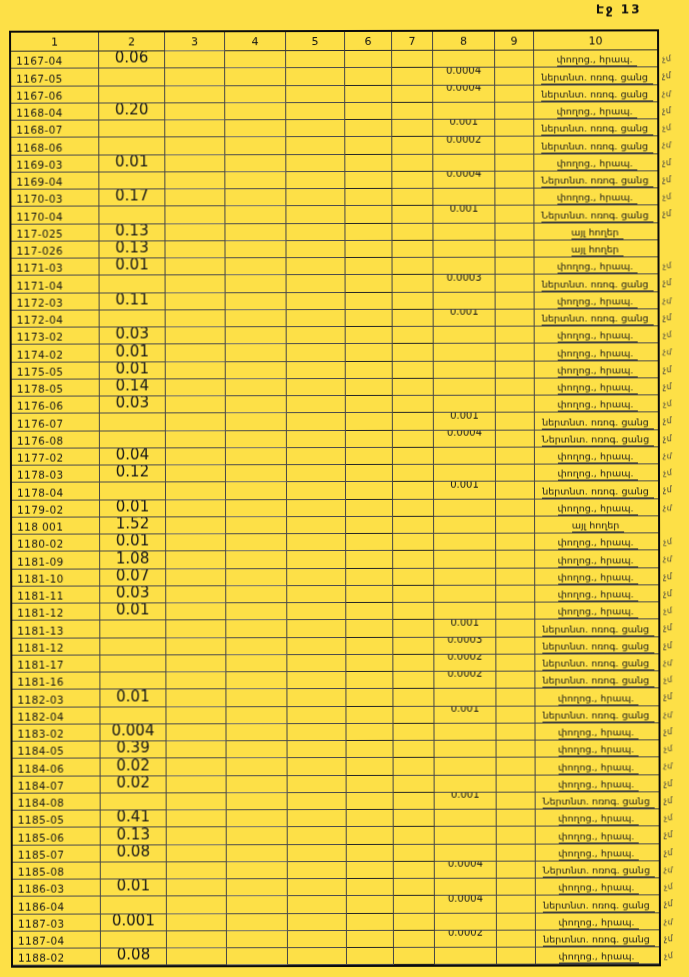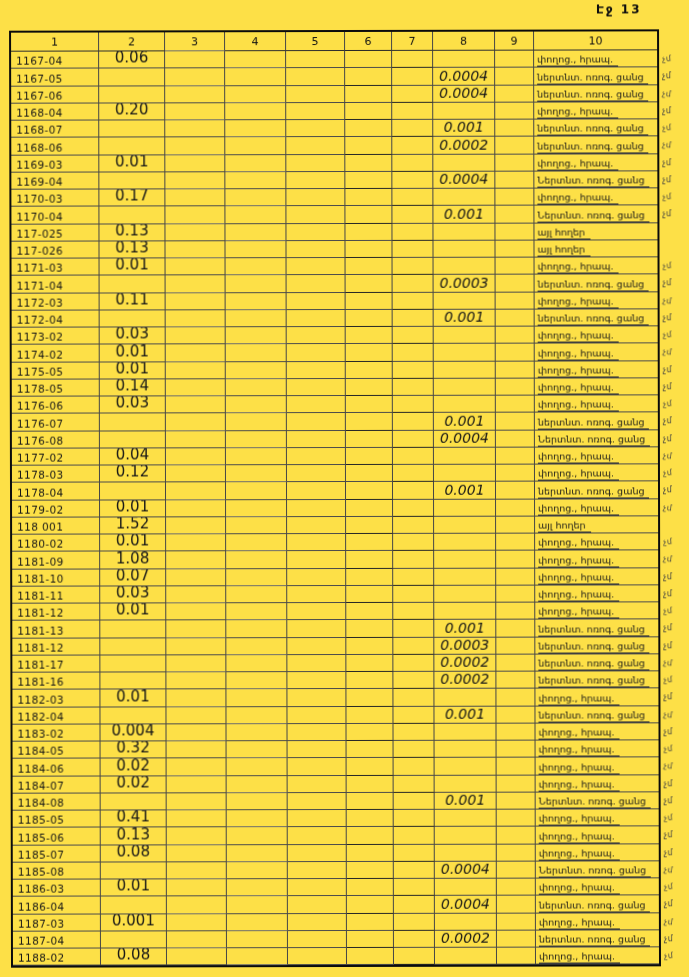--- a/index.html
+++ b/index.html
@@ -22,22 +22,22 @@
     box-sizing:border-box;border-right:1px solid #4a4a4a;border-bottom:1px solid #4f4f4f;
     display:flex;align-items:flex-end;overflow:hidden;white-space:nowrap;
   }
   .c:nth-child(10n){border-right:none;}
   .c:nth-child(20n+3),.c:nth-child(20n+14){border-bottom-color:#6e6e6e;}
   .c:nth-child(20n+6),.c:nth-child(20n+17){border-bottom-color:#2c2c2c;}
   .h{align-items:center;justify-content:center;font-size:11px;color:#181818;
      border-bottom:1px solid #333;}
   .code{font-size:10.5px;padding:4px 0 1px 5px;letter-spacing:0.4px;}
   .num{justify-content:center;font-size:15px;padding-bottom:1px;}
-  .net{justify-content:center;font-size:14px;padding-bottom:1px;font-style:italic;}
-  .use{font-size:9.5px;padding:0 0 0 3px;}
+  .net{justify-content:center;font-size:10px;padding-bottom:9px;}
+  .use{font-size:9.5px;padding:0 0 0 3px;justify-content:center;}
   .use span{border-bottom:1px solid #3a3a3a;padding-right:5px;line-height:12px;}
   .marks{
     position:absolute;left:663px;top:51px;font-size:8px;color:#454545;
     letter-spacing:0.5px;
   }
   .mk{height:17.25px;display:flex;align-items:center;}
   .mk:nth-child(3n){transform:rotate(6deg);}
   .mk:nth-child(4n+1){transform:rotate(-4deg);}
 </style>
 </head>
@@ -531,21 +531,21 @@
         <div class="c"></div>
         <div class="c"></div>
         <div class="c"></div>
         <div class="c"></div>
         <div class="c net"></div>
         <div class="c"></div>
         <div class="c use">
           <span>փողոց., հրապ.</span>
         </div>
         <div class="c code">1184-05</div>
-        <div class="c num">0.32</div>
+        <div class="c num">0.39</div>
         <div class="c"></div>
         <div class="c"></div>
         <div class="c"></div>
         <div class="c"></div>
         <div class="c"></div>
         <div class="c net"></div>
         <div class="c"></div>
         <div class="c use">
           <span>փողոց., հրապ.</span>
         </div>

